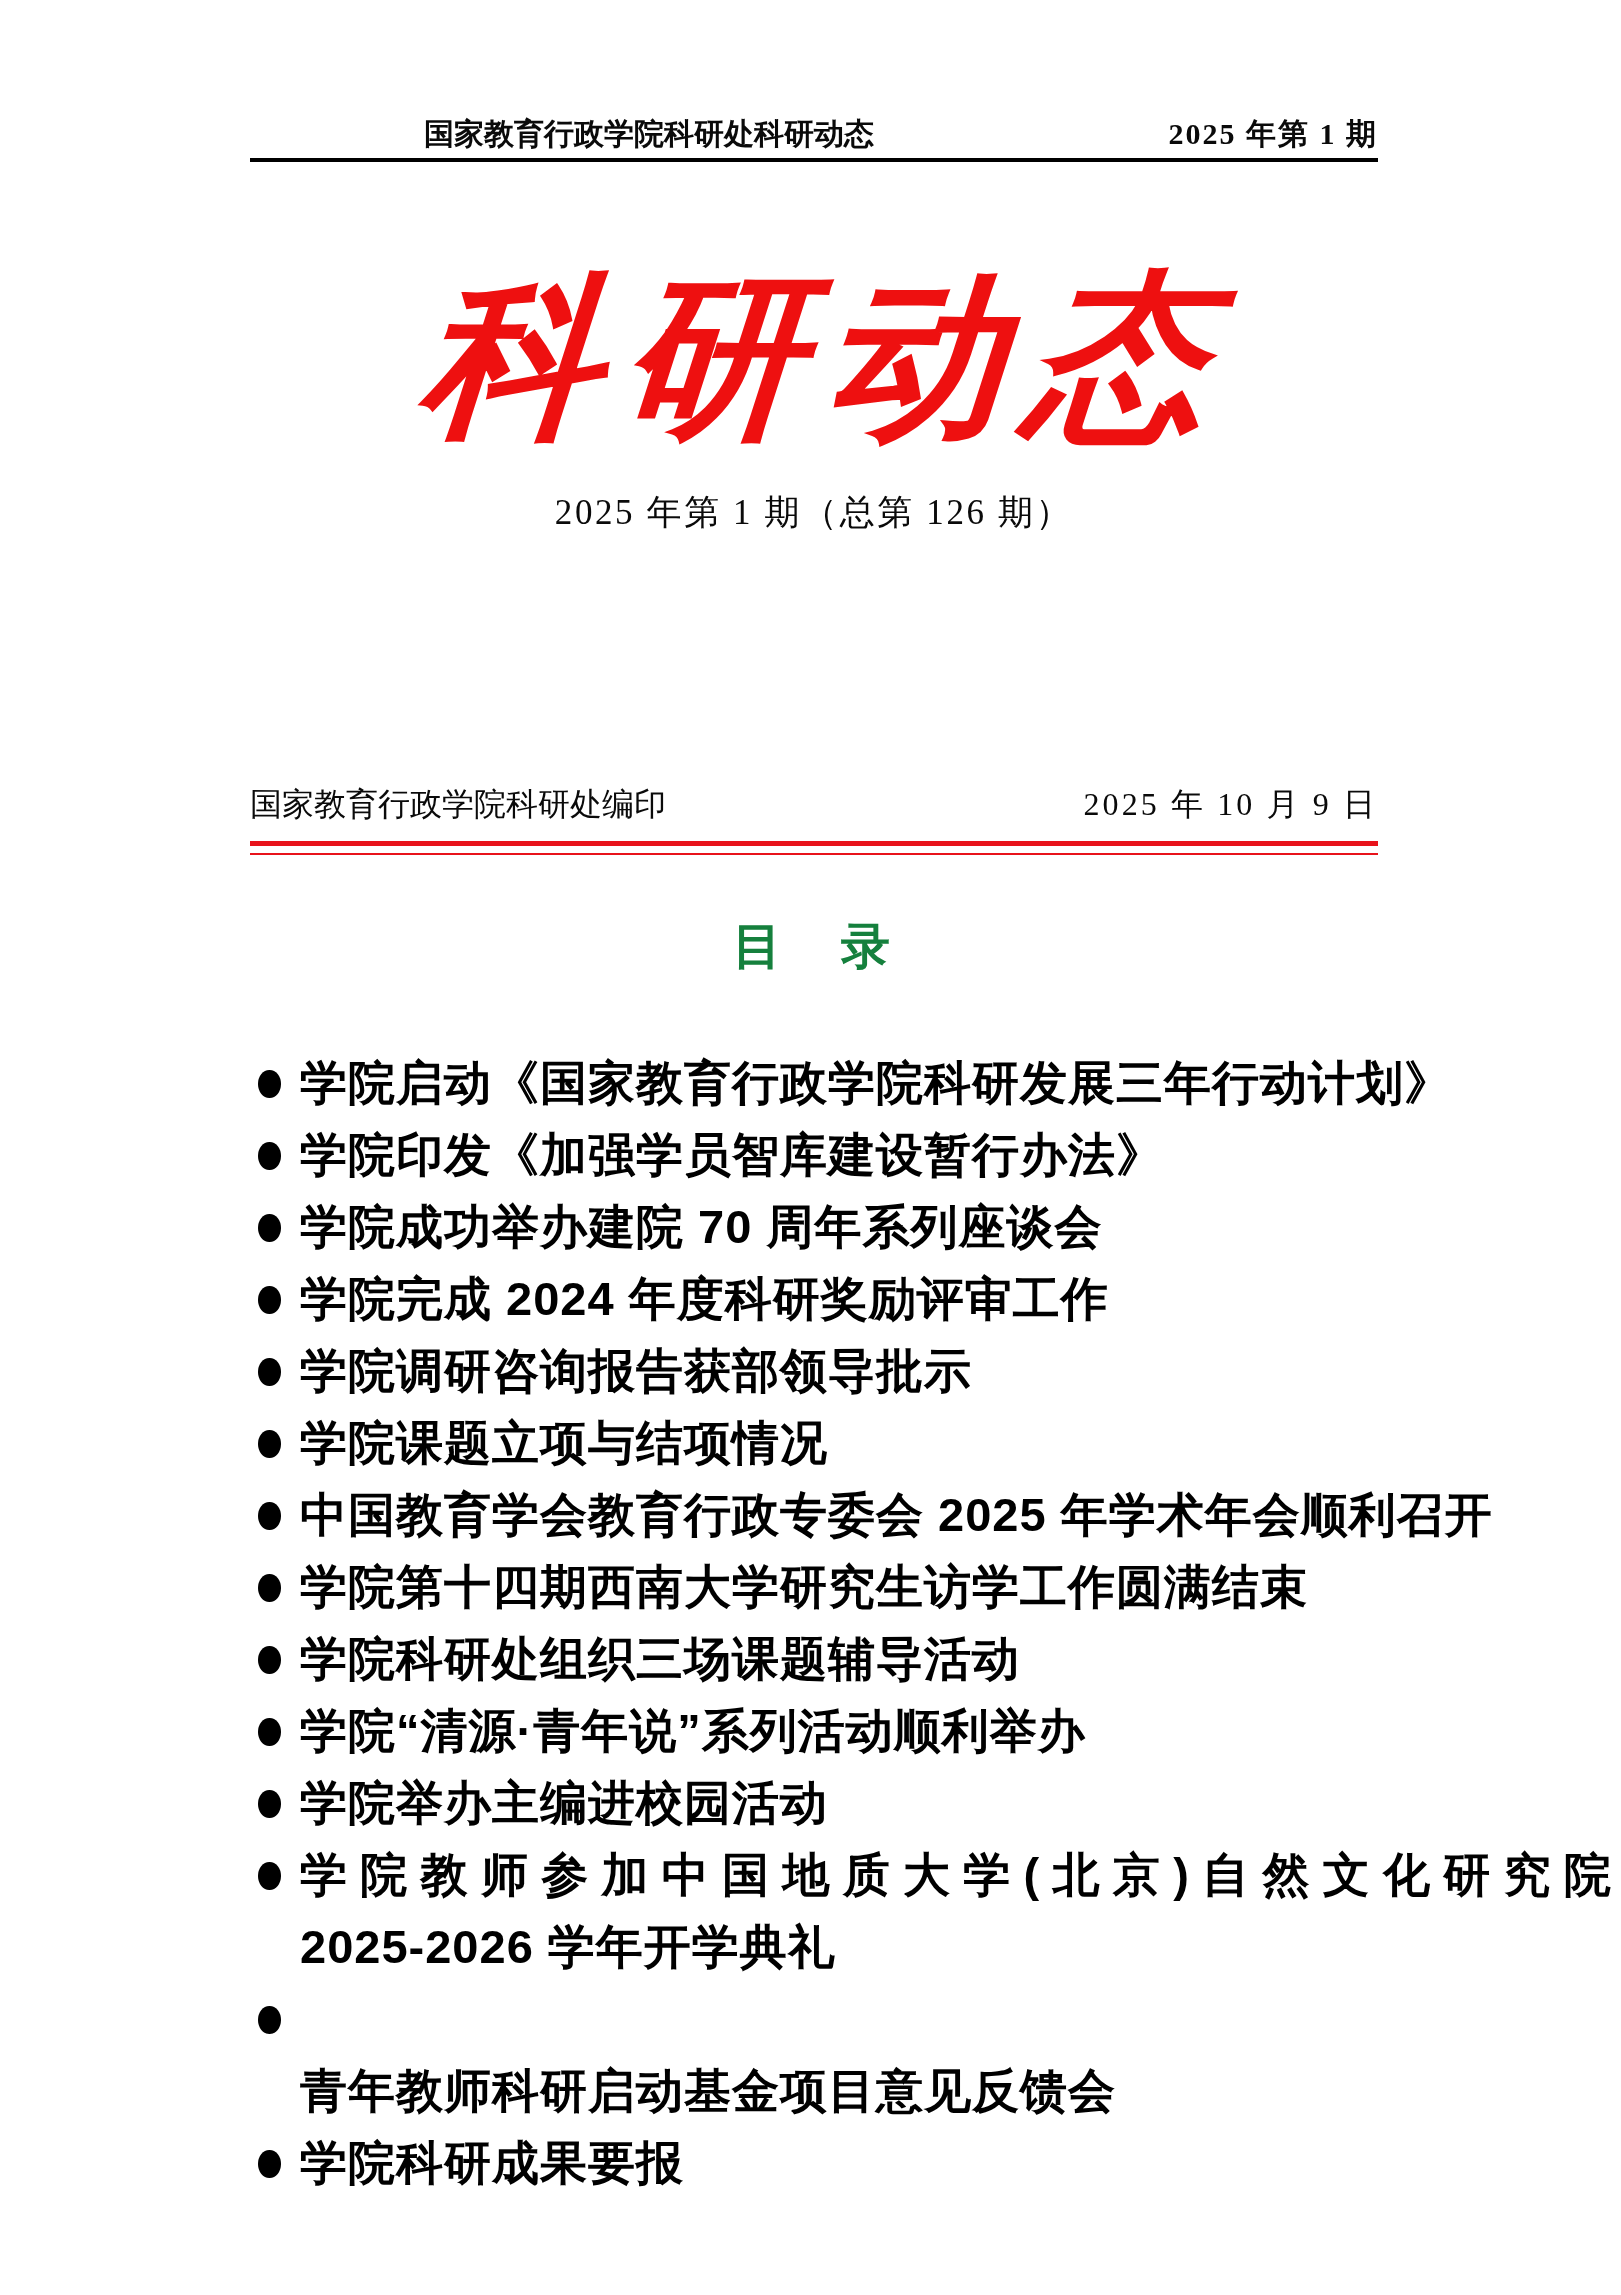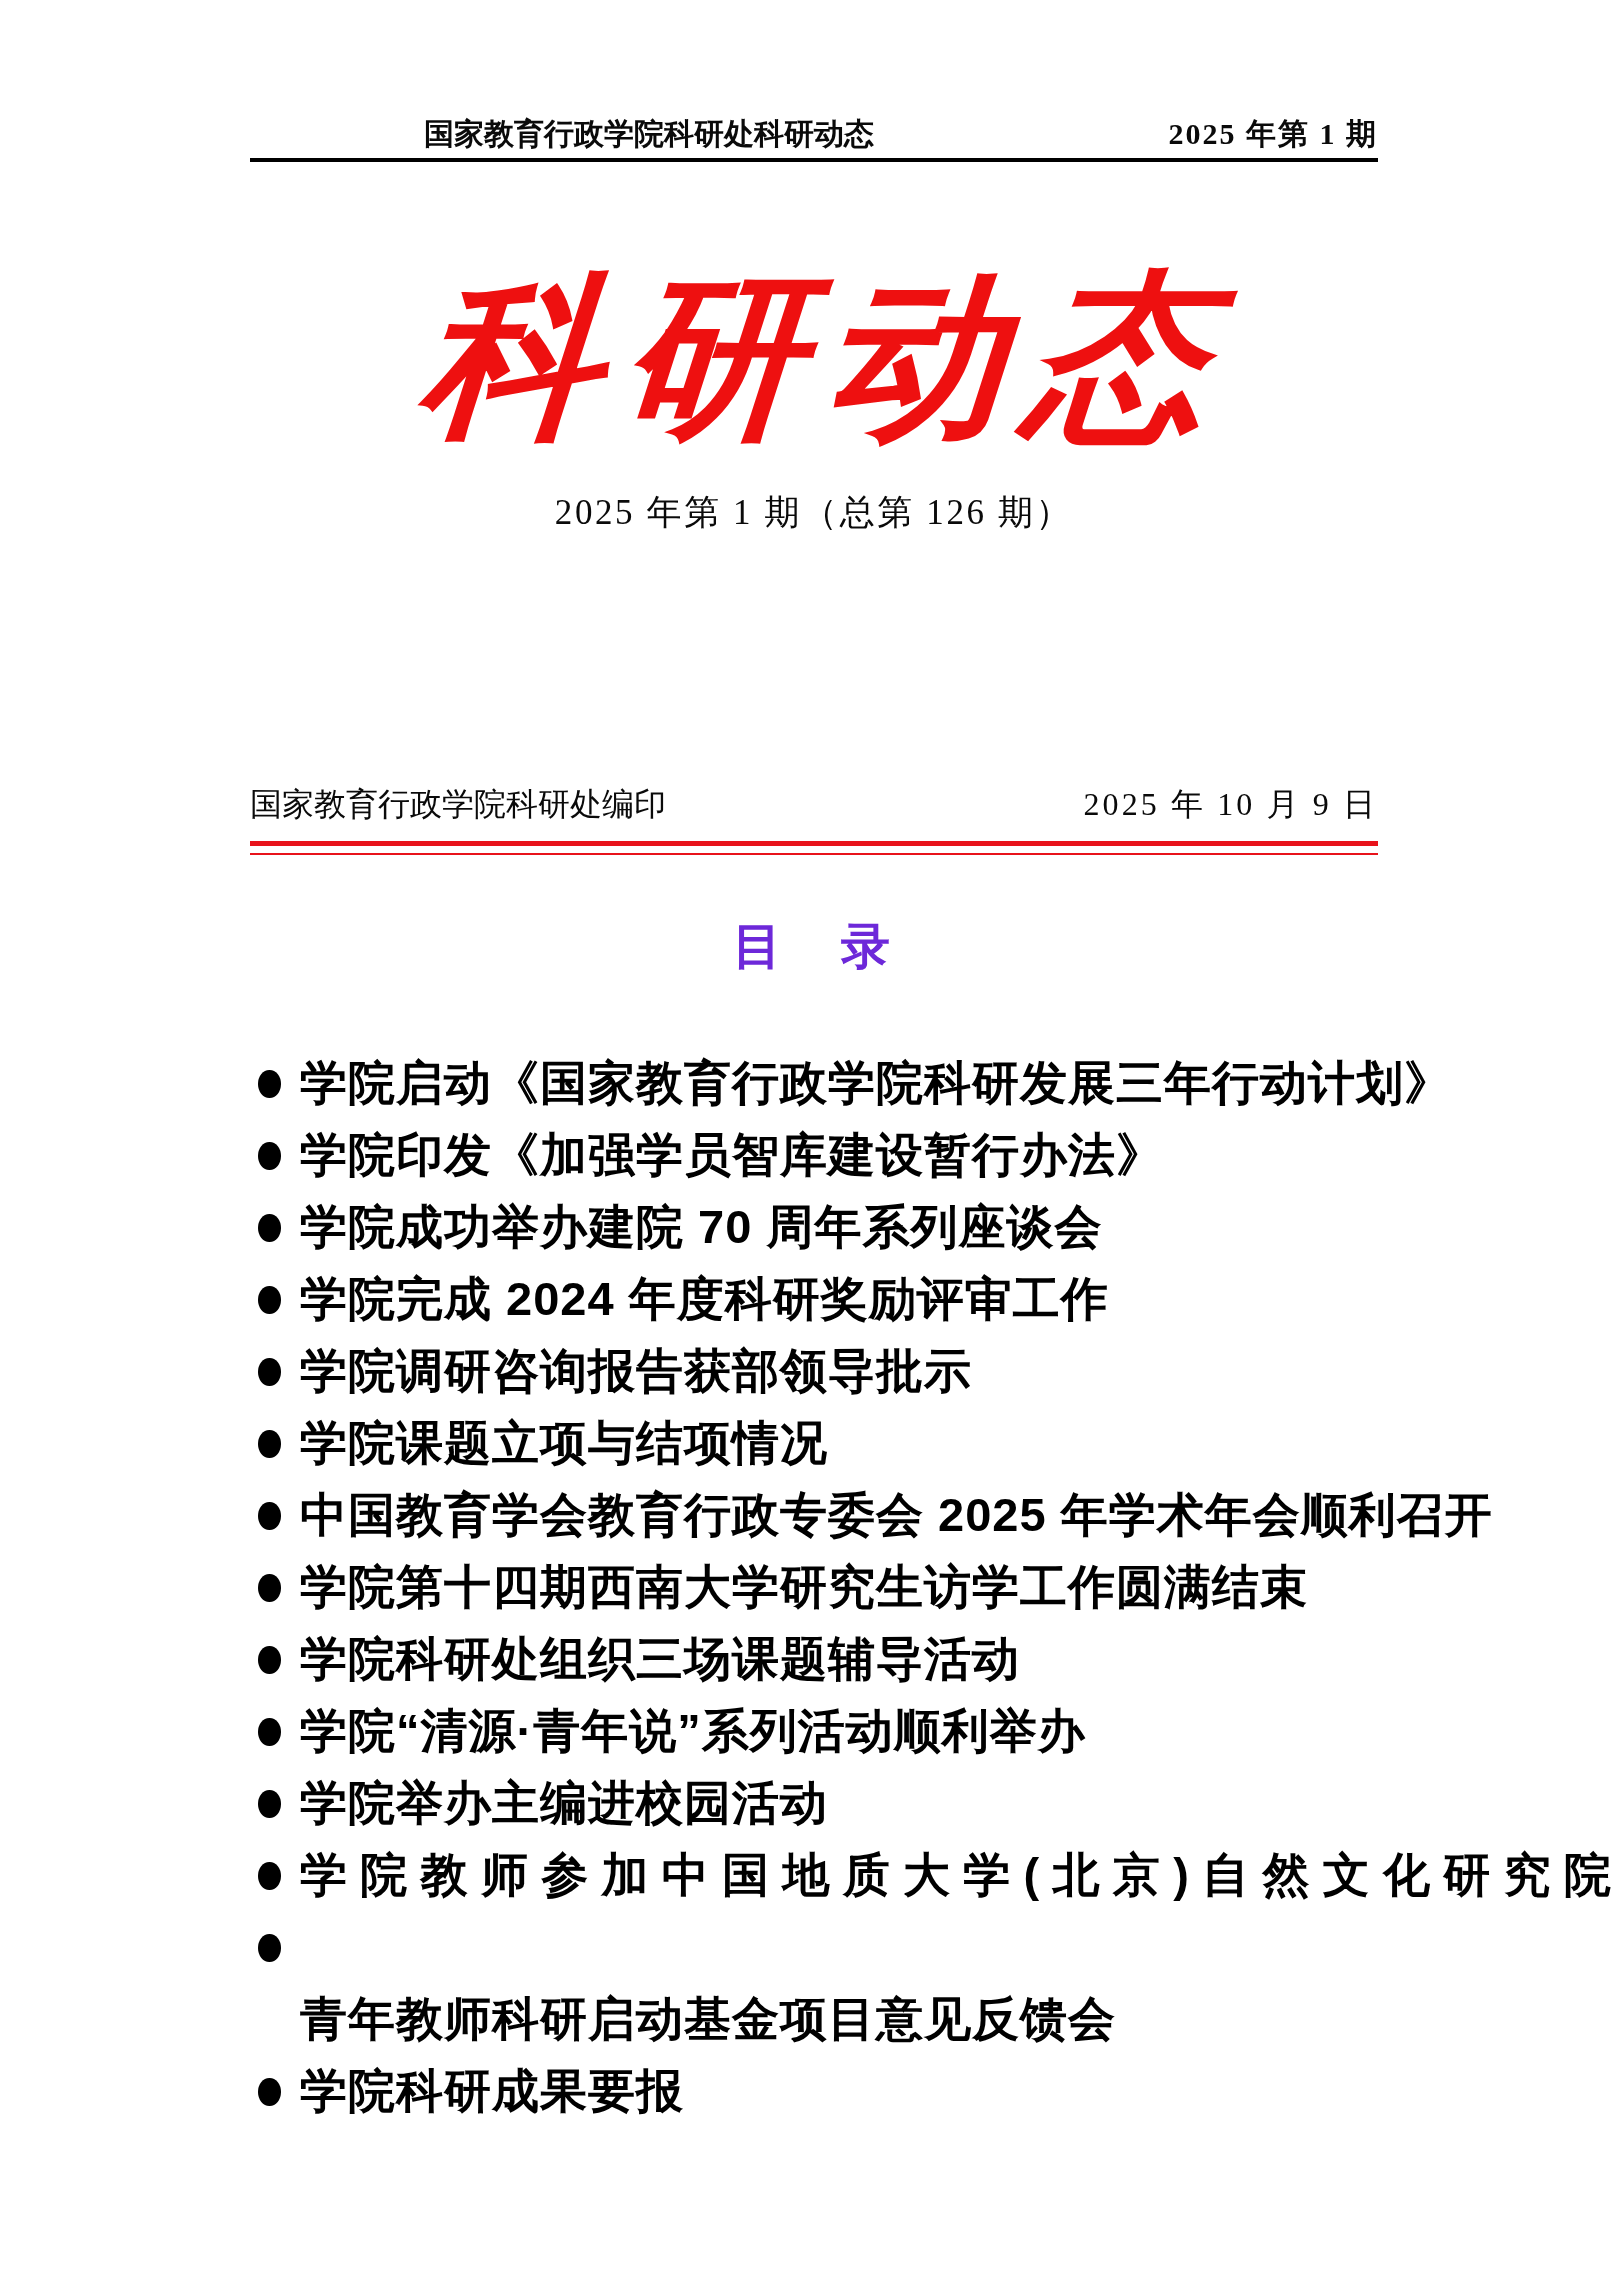--- a/index.html
+++ b/index.html
@@ -88,21 +88,21 @@
 
   
   .toc-heading {
     margin-top: 57px;
     text-align: center;
     font-family: "Liberation Sans", sans-serif;
     font-weight: bold;
     font-size: 49px;
     line-height: 1.4;
     letter-spacing: 5.1px;
-    color: #6d28d9;
+    color: #15803d;
   }
   .toc-list {
     margin-top: 67px;
     font-family: "Liberation Sans", sans-serif;
     font-weight: 700;
     font-size: 47px;
     color: #000000;
   }
   .toc-line {
     height: 72px;
@@ -232,20 +232,23 @@
           </span>
         <span class="toc-text">学院举办主编进校园活动</span>
       </div>
 
       <div class="toc-line">
         <span class="bullet-cell">
             <span class="bullet"></span>
           </span>
         <span class="toc-text spread-wide">学院教师参加中国地质大学(北京)自然文化研究院</span>
       </div>
+      <div class="toc-line cont">
+        <span class="toc-text">2025-2026 学年开学典礼</span>
+      </div>
 
       <div class="toc-line">
         <span class="bullet-cell">
             <span class="bullet"></span>
           </span>
       </div>
       <div class="toc-line cont">
         <span class="toc-text">青年教师科研启动基金项目意见反馈会</span>
       </div>
 

